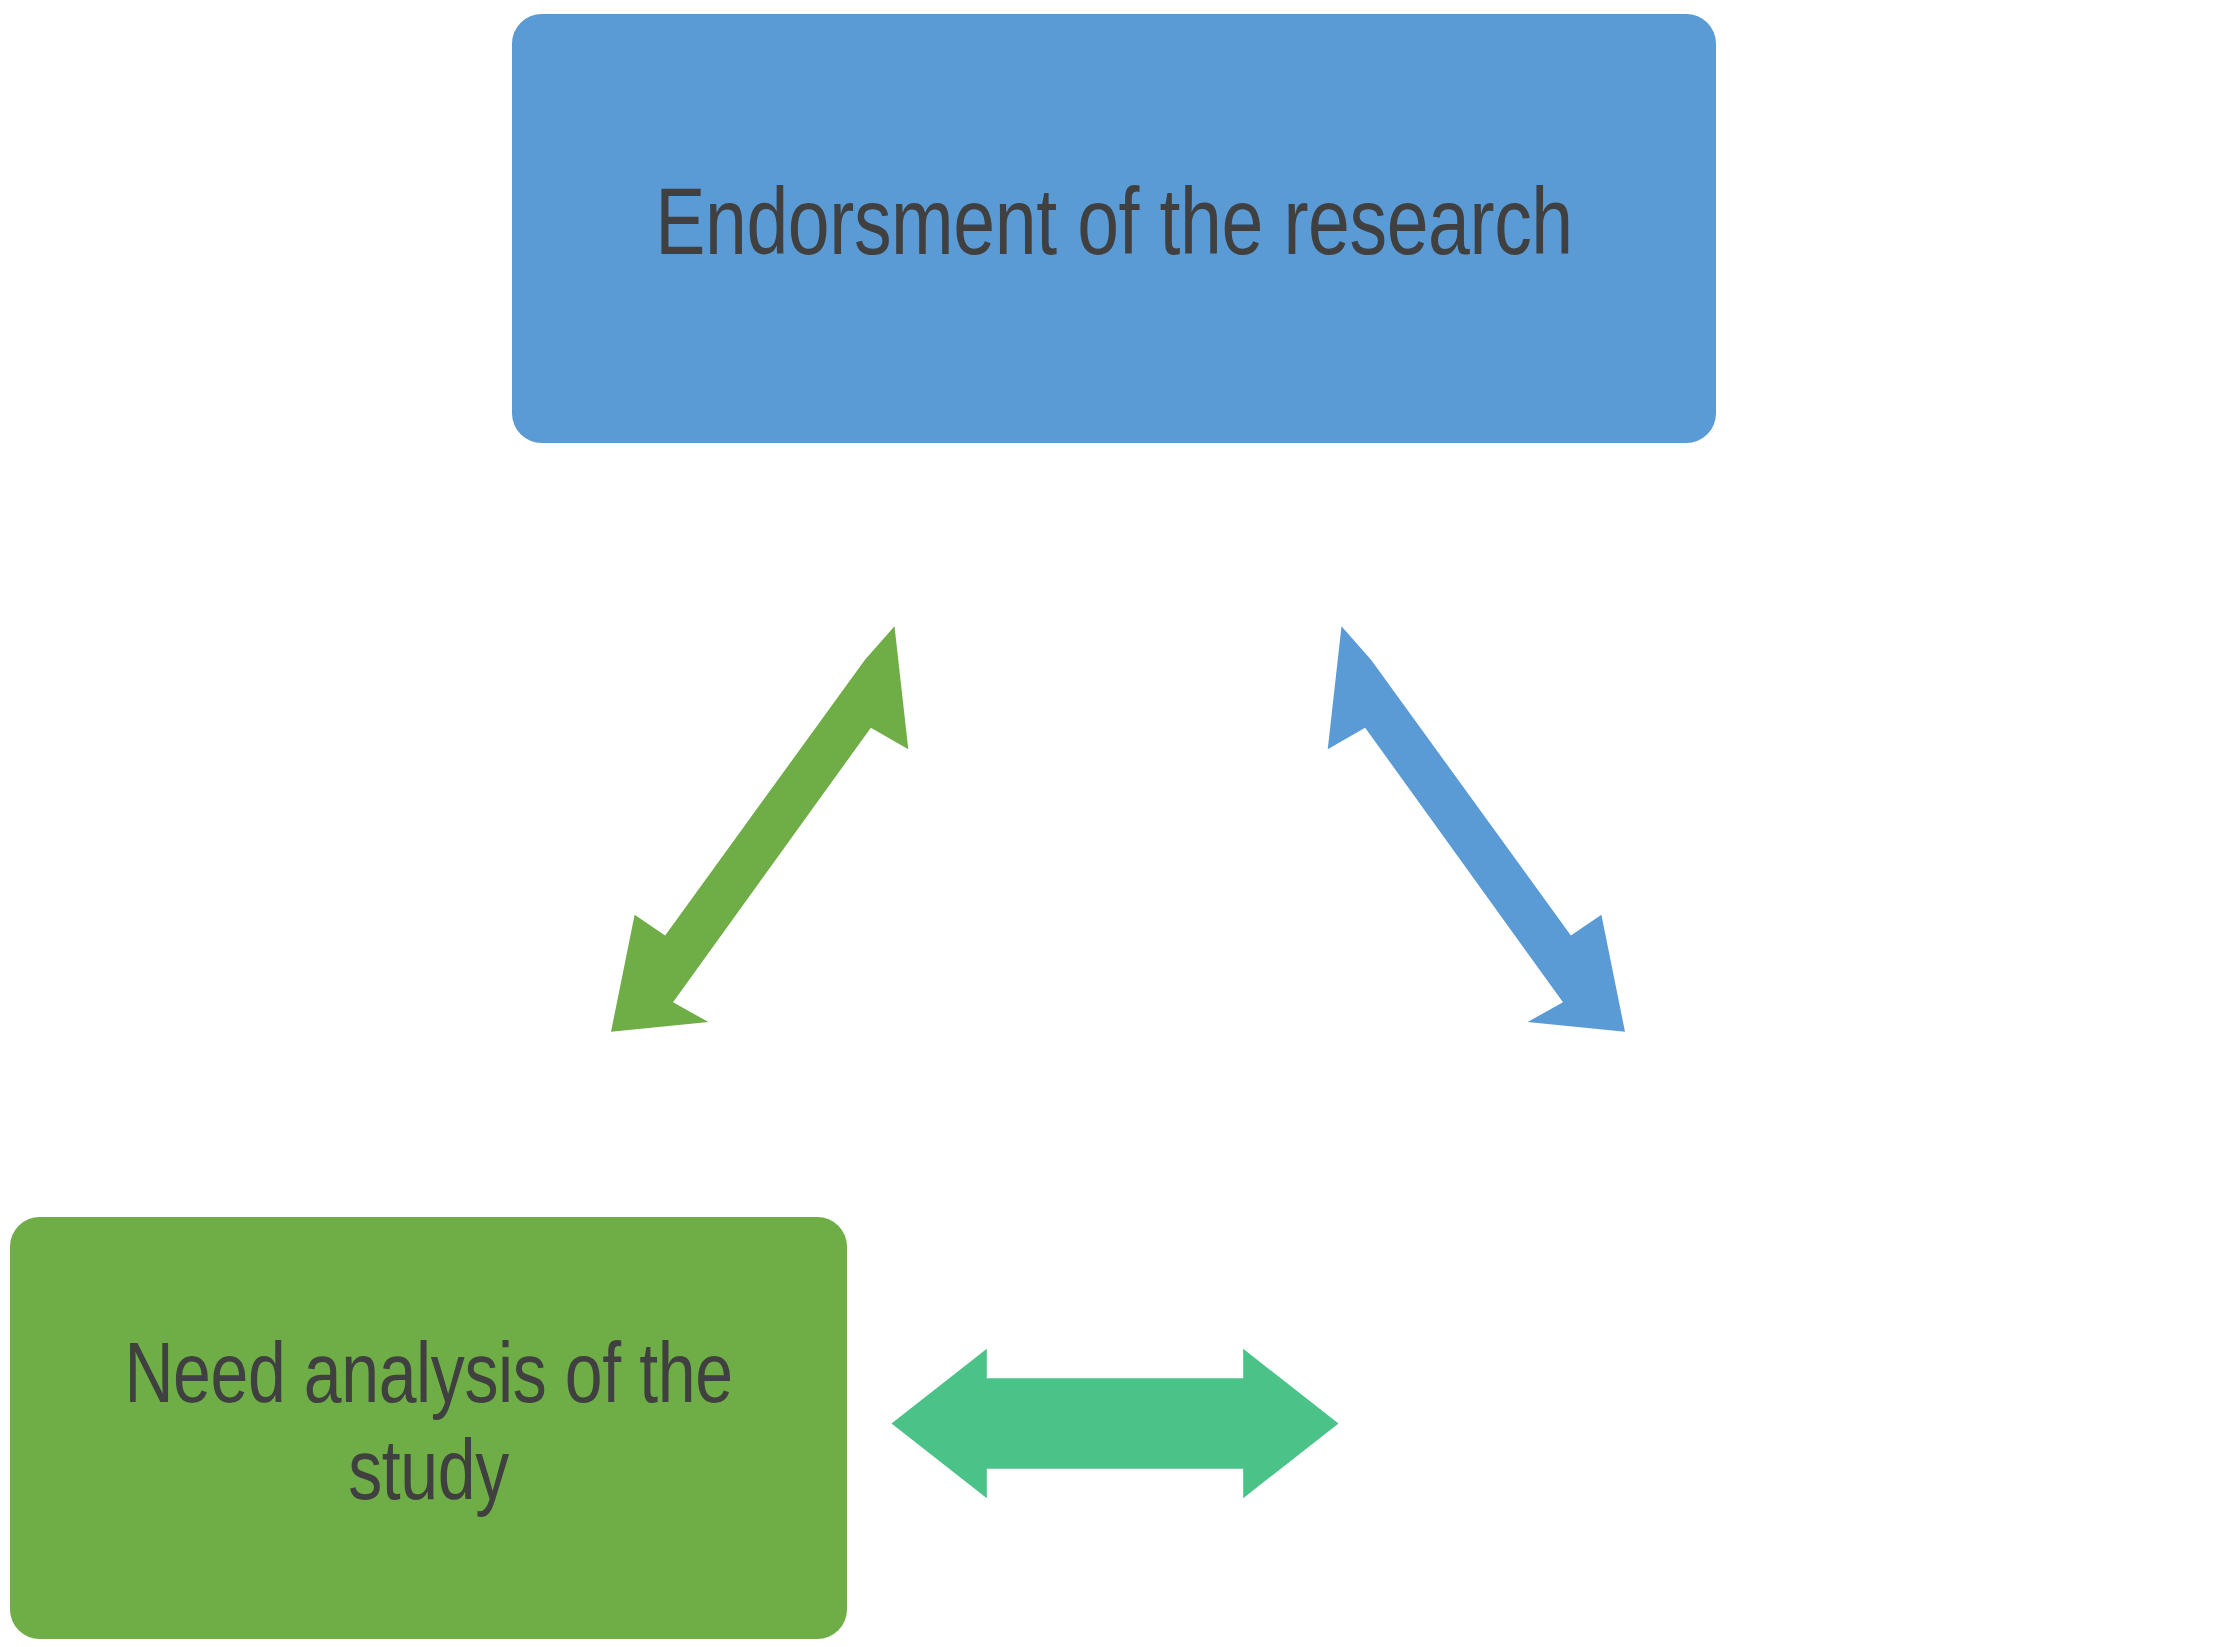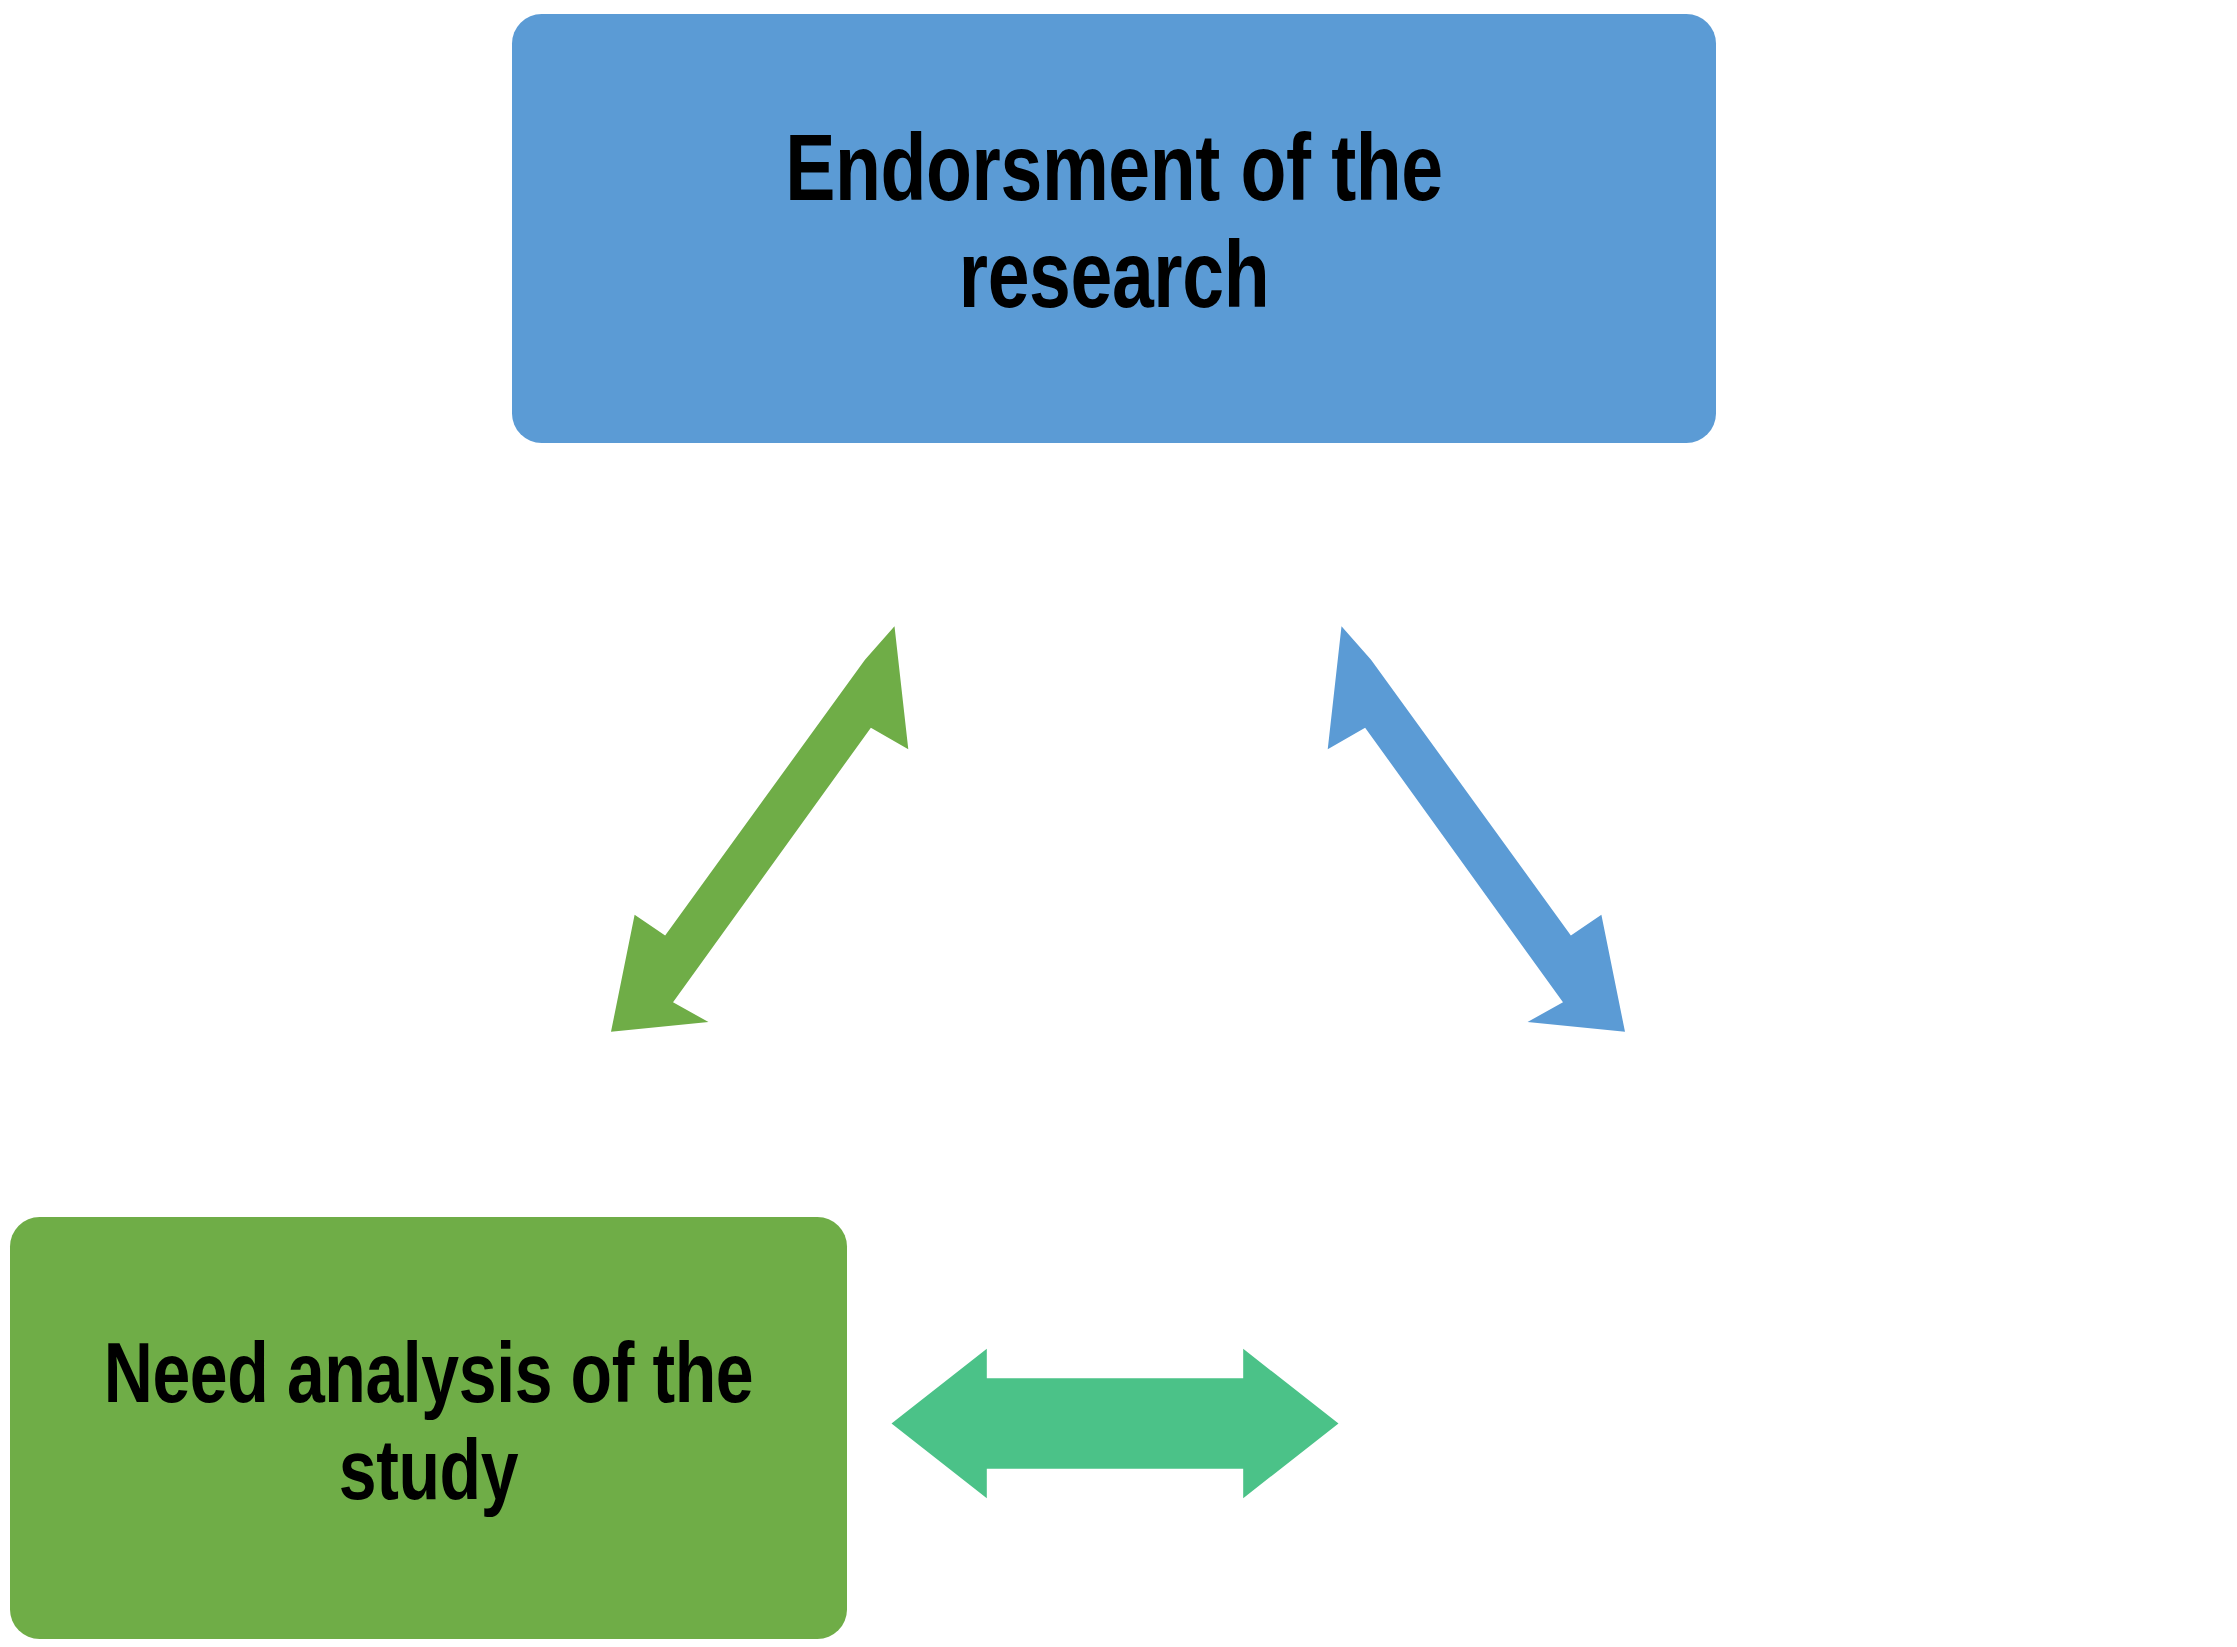--- a/index.html
+++ b/index.html
@@ -18,25 +18,25 @@
     overflow: hidden;
   }
 
   
   .node {
     position: absolute;
     display: flex;
     align-items: center;
     justify-content: center;
     text-align: center;
-    color: #000000;
+    color: #404040;
     box-sizing: border-box;
     border-radius: 29.6px;
     font-family: "Liberation Sans", sans-serif;
-    font-weight: 700;
+    font-weight: 400;
     line-height: 1.14;
     letter-spacing: -0.5px;
     -webkit-font-smoothing: antialiased;
   }
   .node .label {
     display: block;
     width: 100%;
     transform: scaleX(0.80);
     transform-origin: center center;
     white-space: pre-line;

